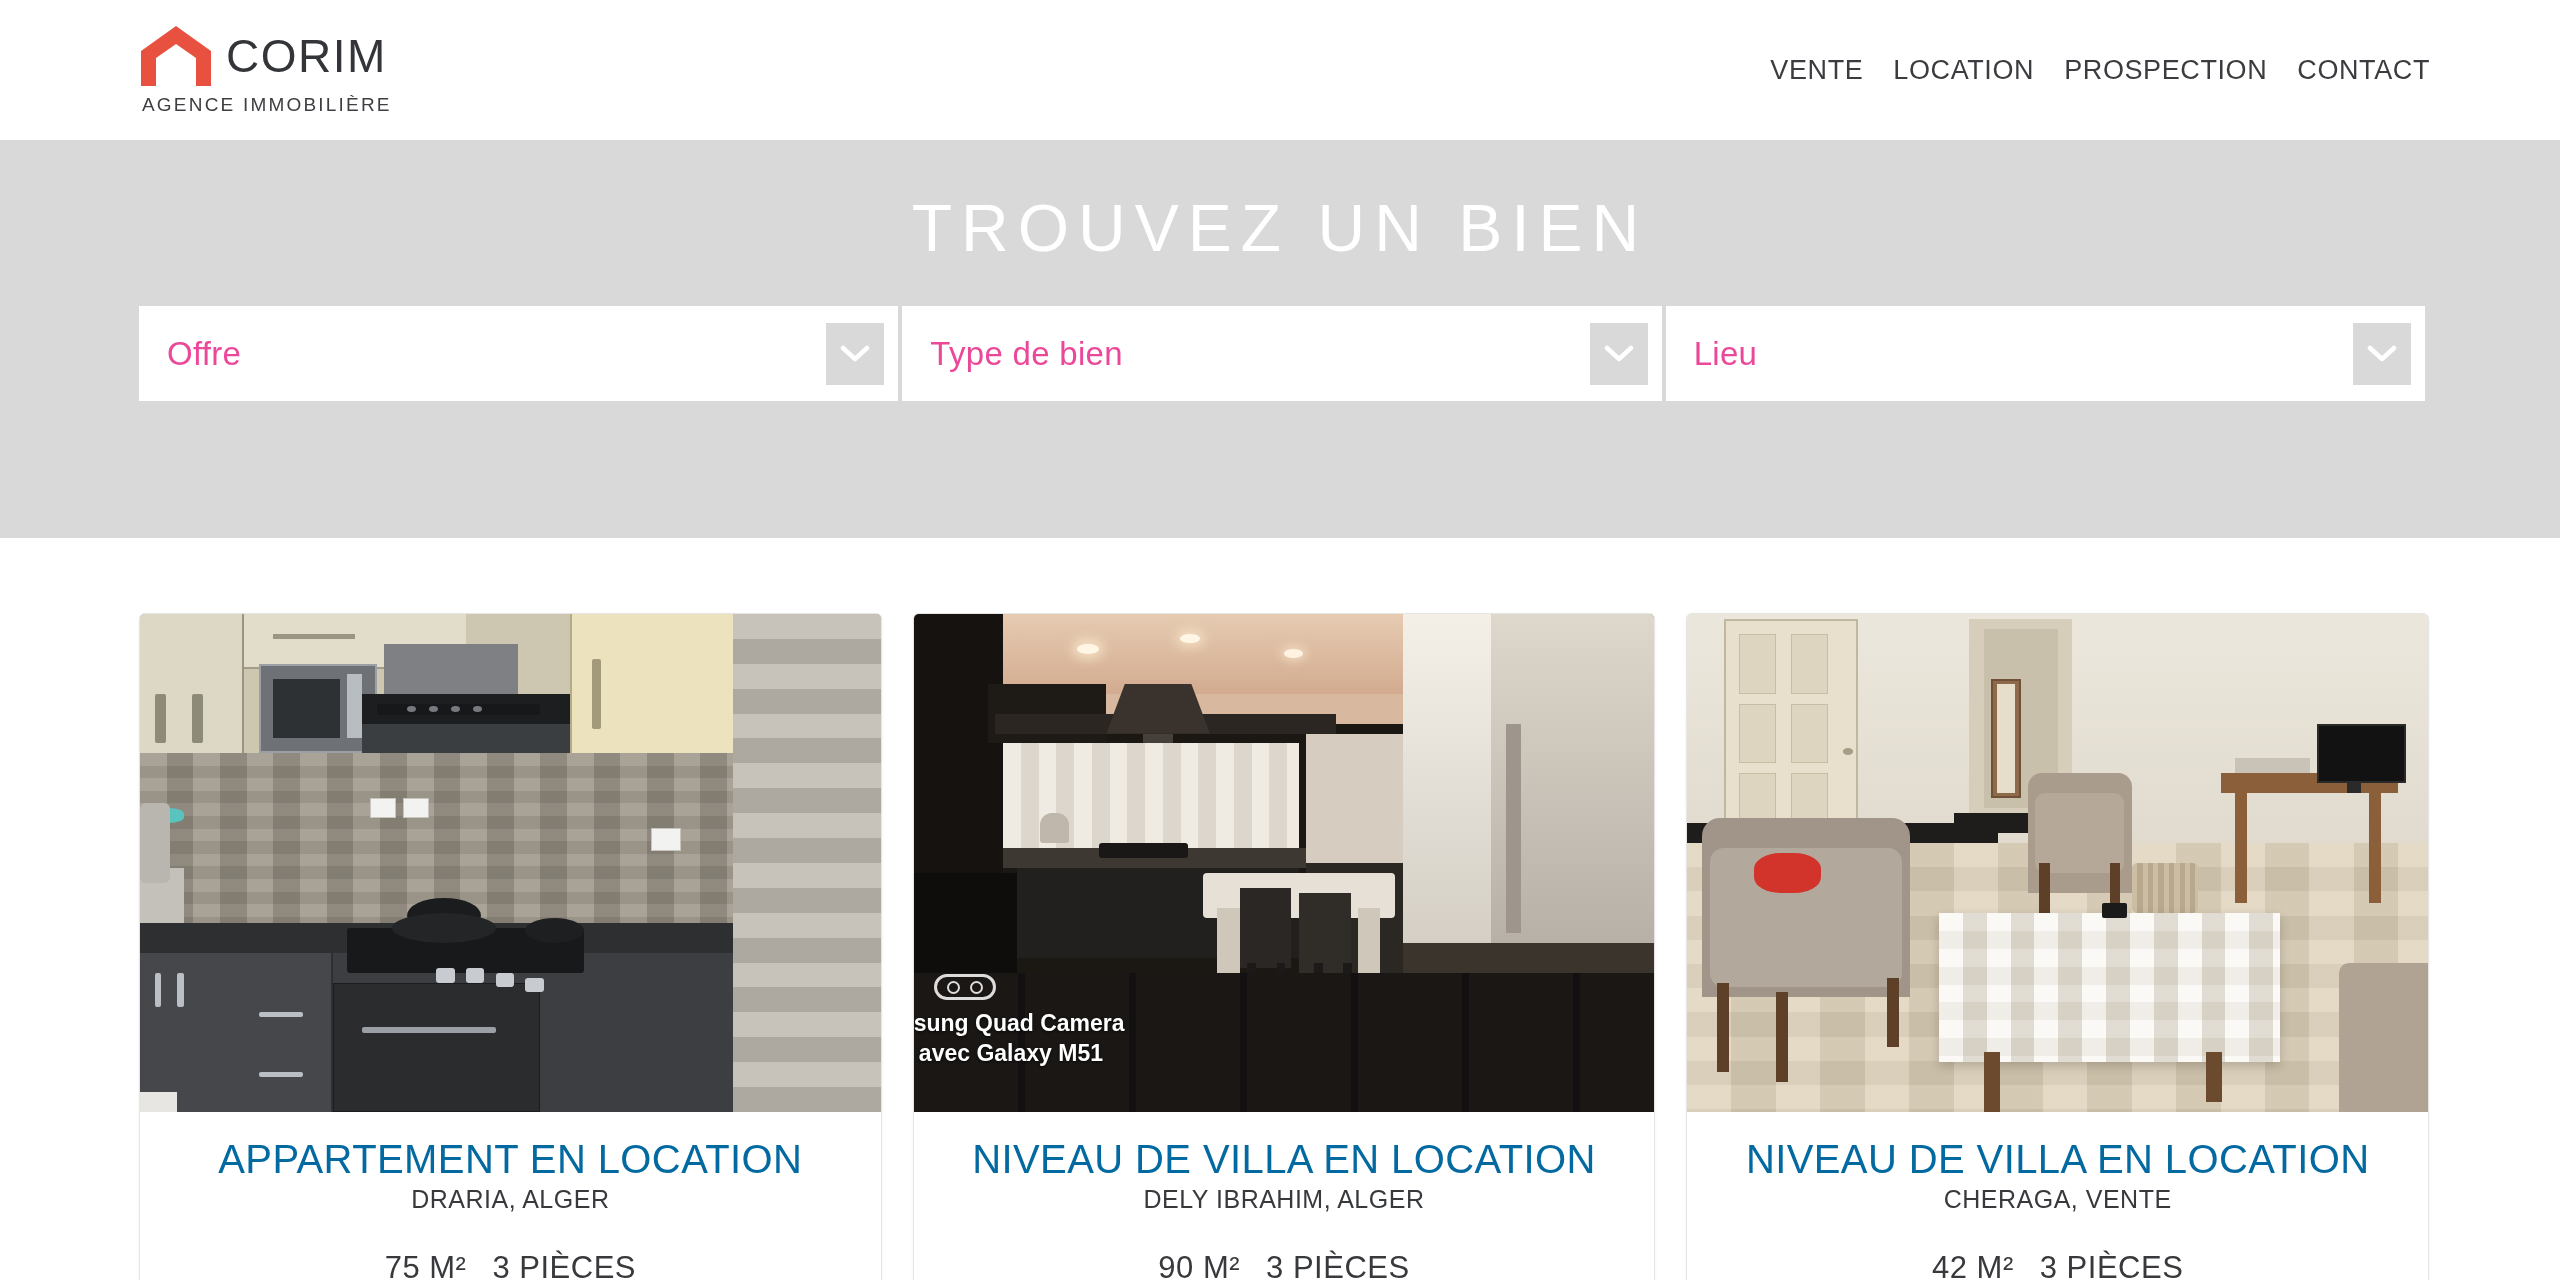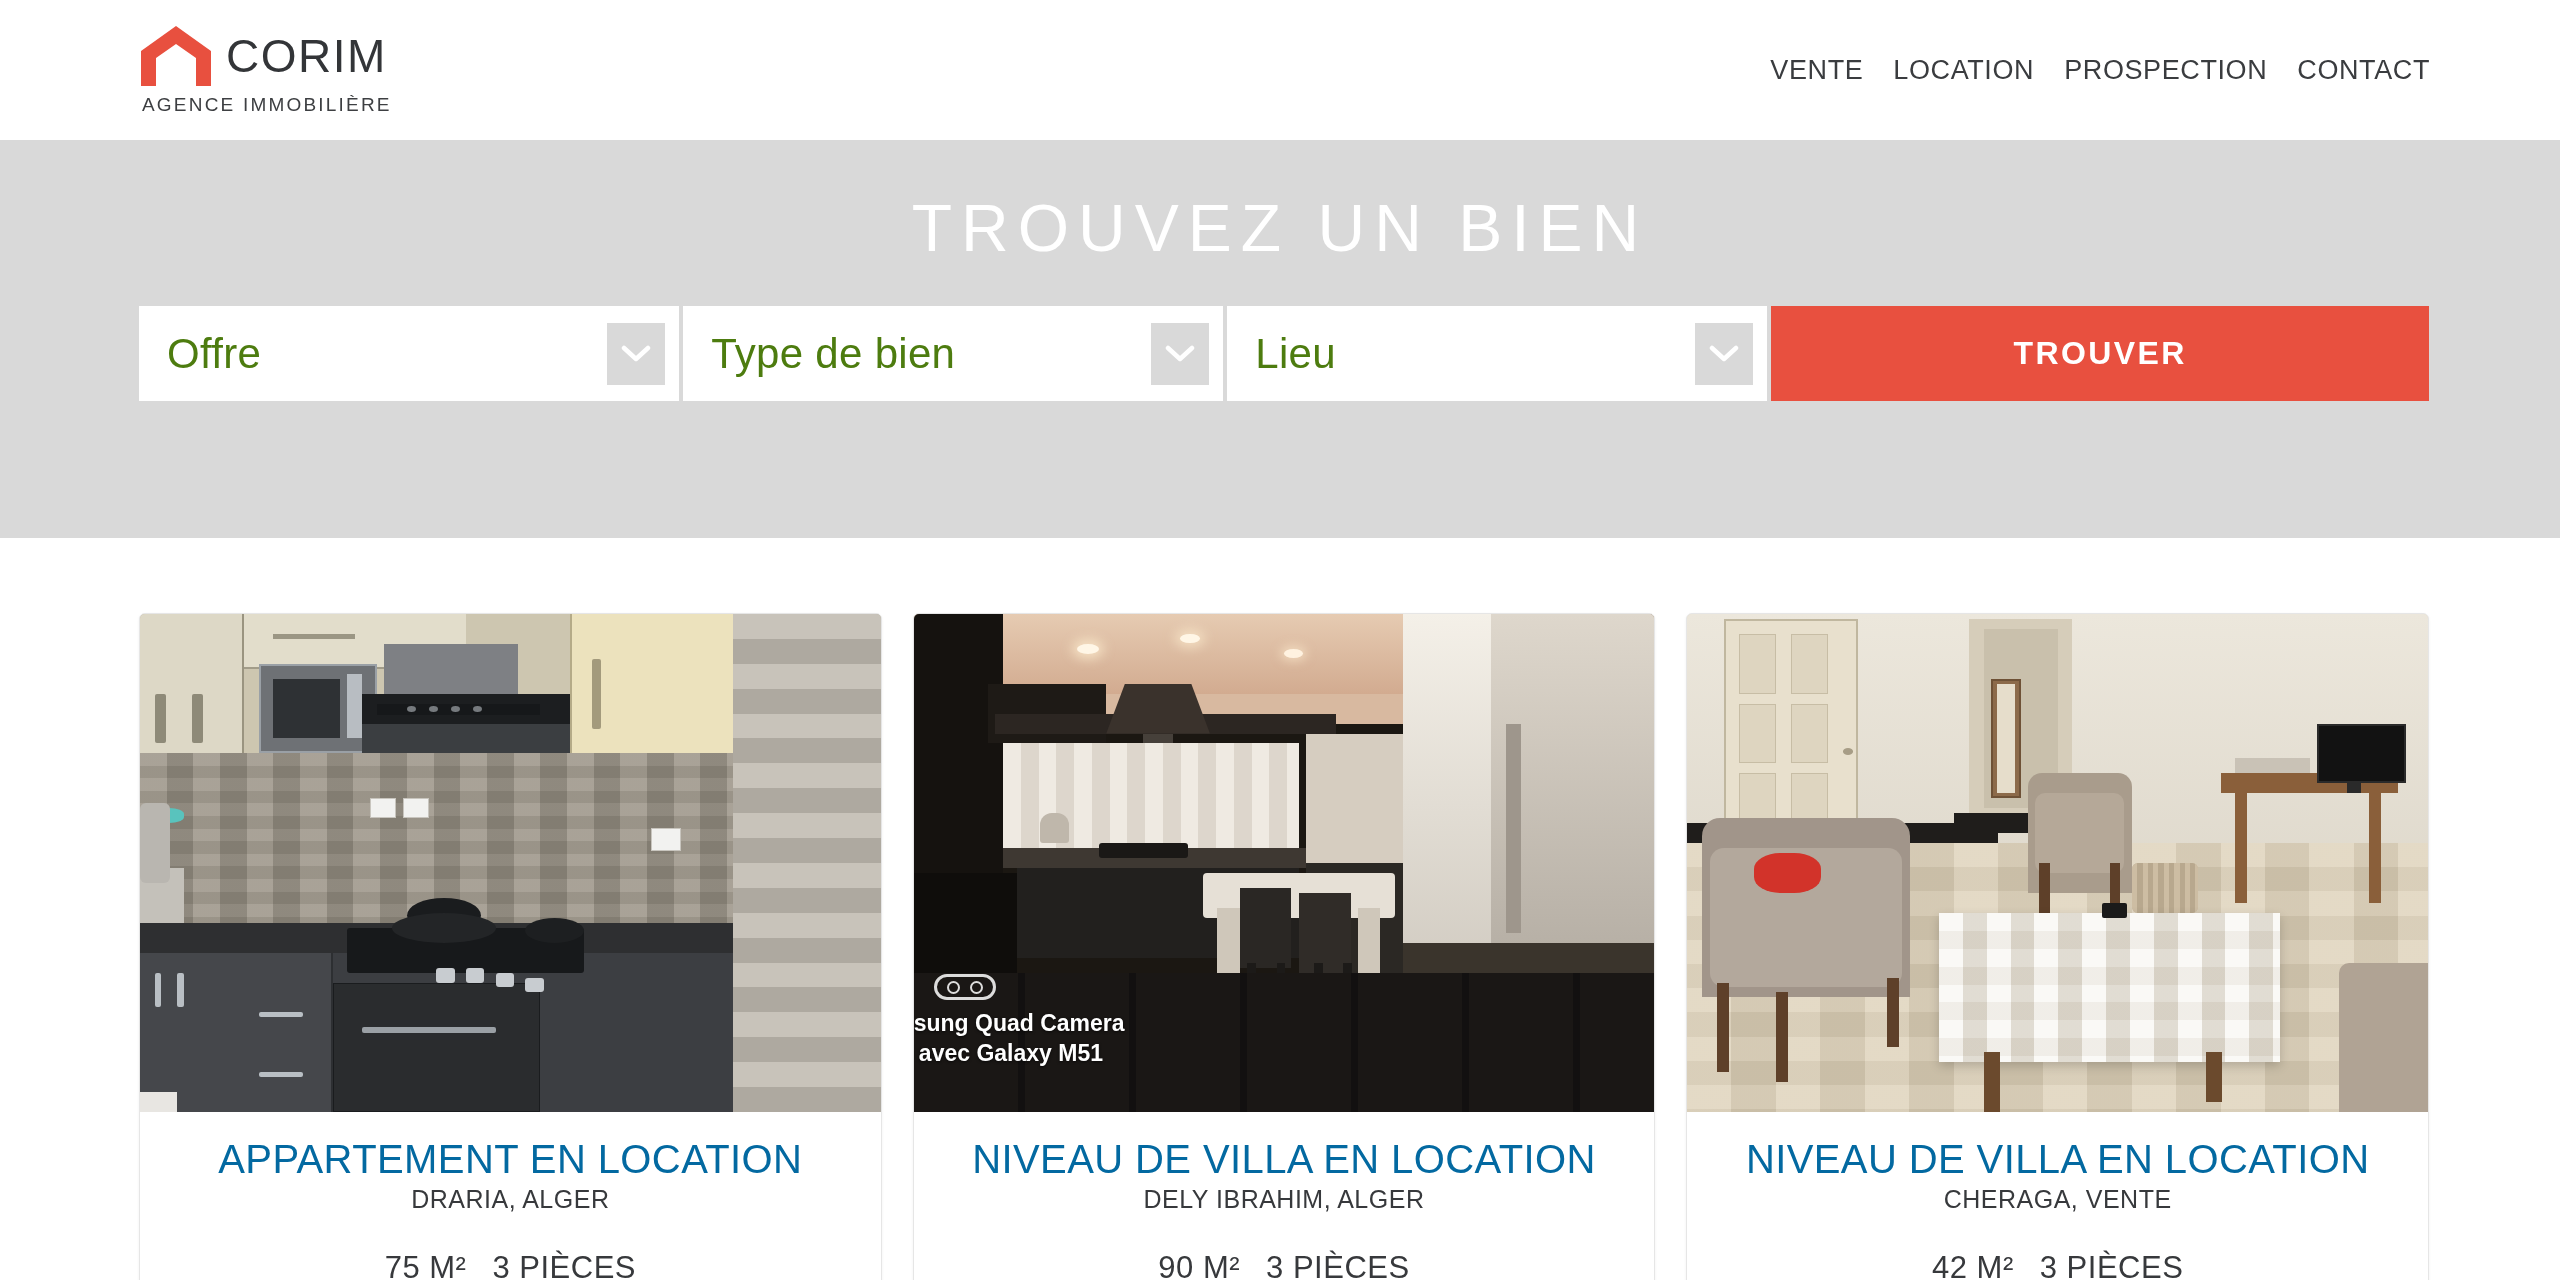--- a/index.html
+++ b/index.html
@@ -24,21 +24,21 @@
 
   
   .hero { background:#d9d9d9; height:398px; position:relative; }
   .hero-title { text-align:center; color:#fff; font-size:66px; font-weight:300;
     letter-spacing:9px; padding-top:55px; line-height:1; }
 
   .searchbar { display:flex; margin:45px 131px 0 139px; height:95px; }
   .field { background:#fff; flex:1; display:flex; align-items:center;
     justify-content:space-between; padding:0 14px 0 28px; margin-right:4px;
     position:relative; }
-  .field-label { font-size:42px; color:#4d7c0f; font-weight:300; letter-spacing:0.3px; }
+  .field-label { font-size:33px; color:#ec4899; font-weight:300; letter-spacing:0.3px; }
   .chev-box { width:58px; height:62px; background:#d9d9d9; display:flex;
     align-items:center; justify-content:center; flex:0 0 58px; }
   .chev { width:30px; height:18px; }
   .trouver { flex:1.32; background:#e8503f; display:flex; align-items:center;
     justify-content:center; }
   .trouver-label { color:#fff; font-size:32px; font-weight:bold; letter-spacing:2.4px; }
 
   
   .cards { display:flex; gap:31px; padding:75px 131px 0 139px; }
   .card { flex:1; background:#fff; border:1px solid #e6e6e6; border-radius:6px;
@@ -121,23 +121,20 @@
 
     <div class="field">
       <span class="field-label">Lieu</span>
       <span class="chev-box">
         <svg class="chev" viewBox="0 0 30 18">
             <path d="M3 3 L15 14 L27 3" fill="none" stroke="#ffffff" stroke-width="4.5" stroke-linecap="round" stroke-linejoin="round"></path>
           </svg>
       </span>
     </div>
 
-    <div class="trouver">
-      <span class="trouver-label">TROUVER</span>
-    </div>
   </div>
 </div>
 
 <div class="cards">
 
   <div class="card">
     <div class="card-img k1">
       <div class="scene">
         <div class="p" style="left:0;top:0;width:100%;height:36%;background:#cdc6b0;"></div>
         <div class="p" style="left:0;top:0;width:14%;height:34%;background:#ddd8c6;border-right:2px solid #9a9480;"></div>

